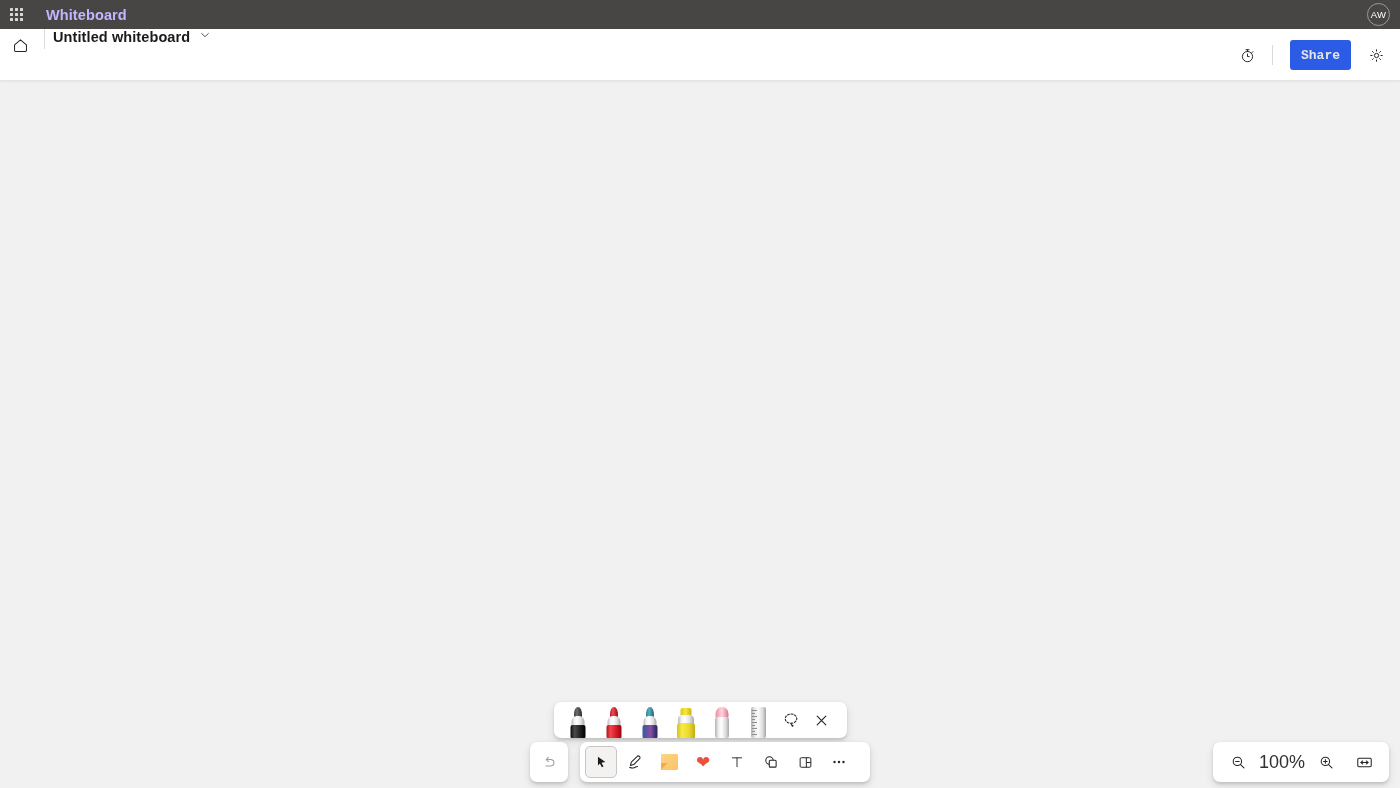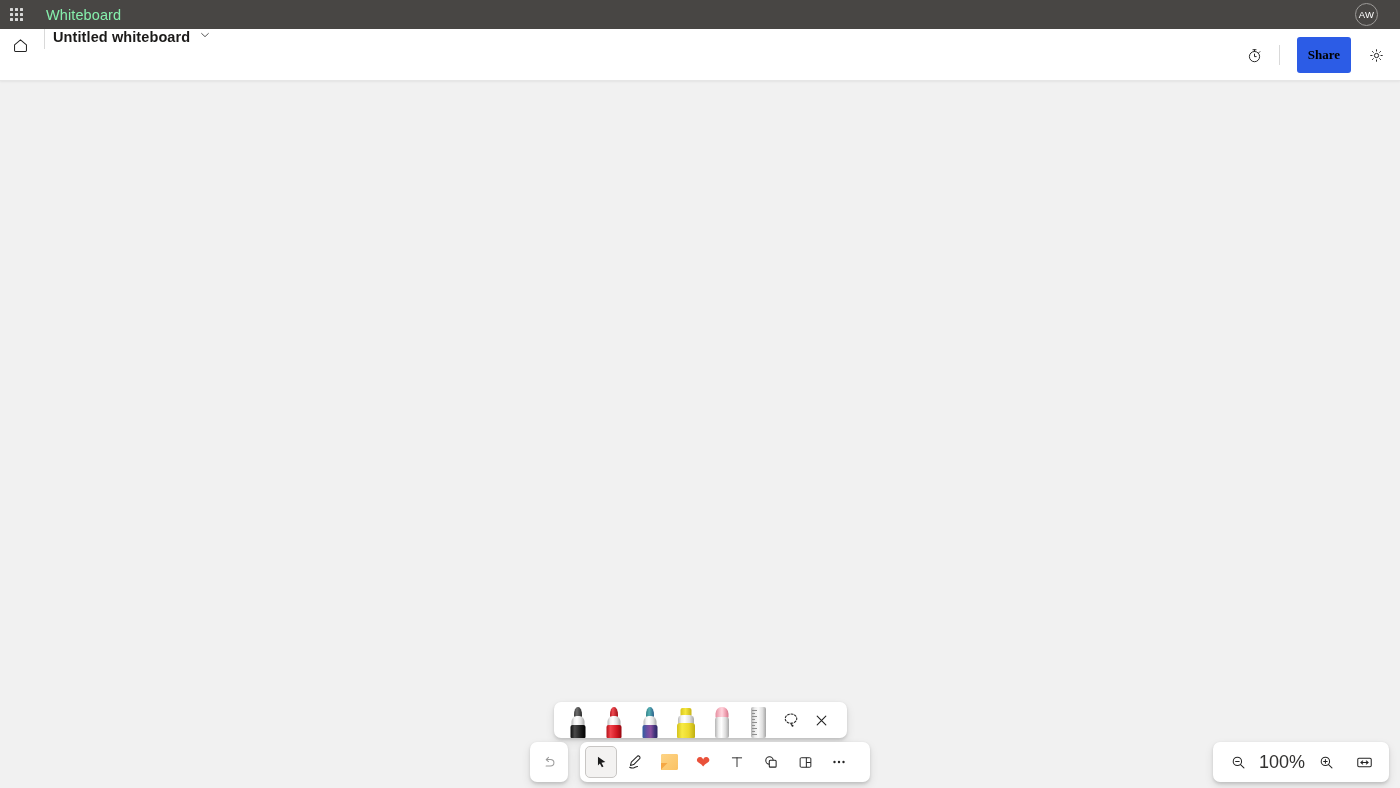--- a/index.html
+++ b/index.html
@@ -23,28 +23,28 @@
     margin-left: 2px; cursor: pointer;
   }
   .waffle-grid {
     display: grid;
     grid-template-columns: repeat(3, 3px);
     grid-template-rows: repeat(3, 3px);
     gap: 2px;
   }
   .waffle-grid i { background: #d8d8d8; border-radius: 0.5px; display: block; }
   .app-title {
-    color: #86efac;
+    color: #c4b5fd;
     font-size: 14.5px;
-    font-weight: 400;
+    font-weight: 700;
     margin-left: 16px;
     letter-spacing: .1px;
   }
   .avatar {
-    position: absolute; right: 22px; top: 3px;
+    position: absolute; right: 10px; top: 3px;
     width: 23px; height: 23px; border-radius: 50%;
     border: 1px solid #9c9a98;
     color: #ffffff; font-size: 9.5px; font-weight: 400;
     display: flex; align-items: center; justify-content: center;
     letter-spacing: .3px; cursor: pointer;
     background: transparent;
   }
 
   
   .subbar {
@@ -73,26 +73,26 @@
   .right-group {
     position: absolute; right: 8px; top: 0; height: 52px;
     display: flex; align-items: center; gap: 0;
   }
   .icon-btn {
     width: 32px; height: 32px;
     display: flex; align-items: center; justify-content: center;
     border-radius: 4px; cursor: pointer;
   }
   .share-btn {
-    background: #2c5ce6; color: #000000;
+    background: #2c5ce6; color: #e5e5e5;
     font-size: 13px; font-weight: 600;
-    height: 36px; padding: 0 11px;
+    height: 30px; padding: 0 11px;
     border-radius: 3px; border: none;
     display: flex; align-items: center; cursor: pointer;
-    font-family: Liberation Serif, serif;
+    font-family: Liberation Mono, monospace;
     margin: 0 9px 0 9px;
   }
 
   
   .canvas {
     position: absolute; left: 0; top: 81px;
     width: 1400px; height: 707px;
     background: #f1f1f1;
   }
 

